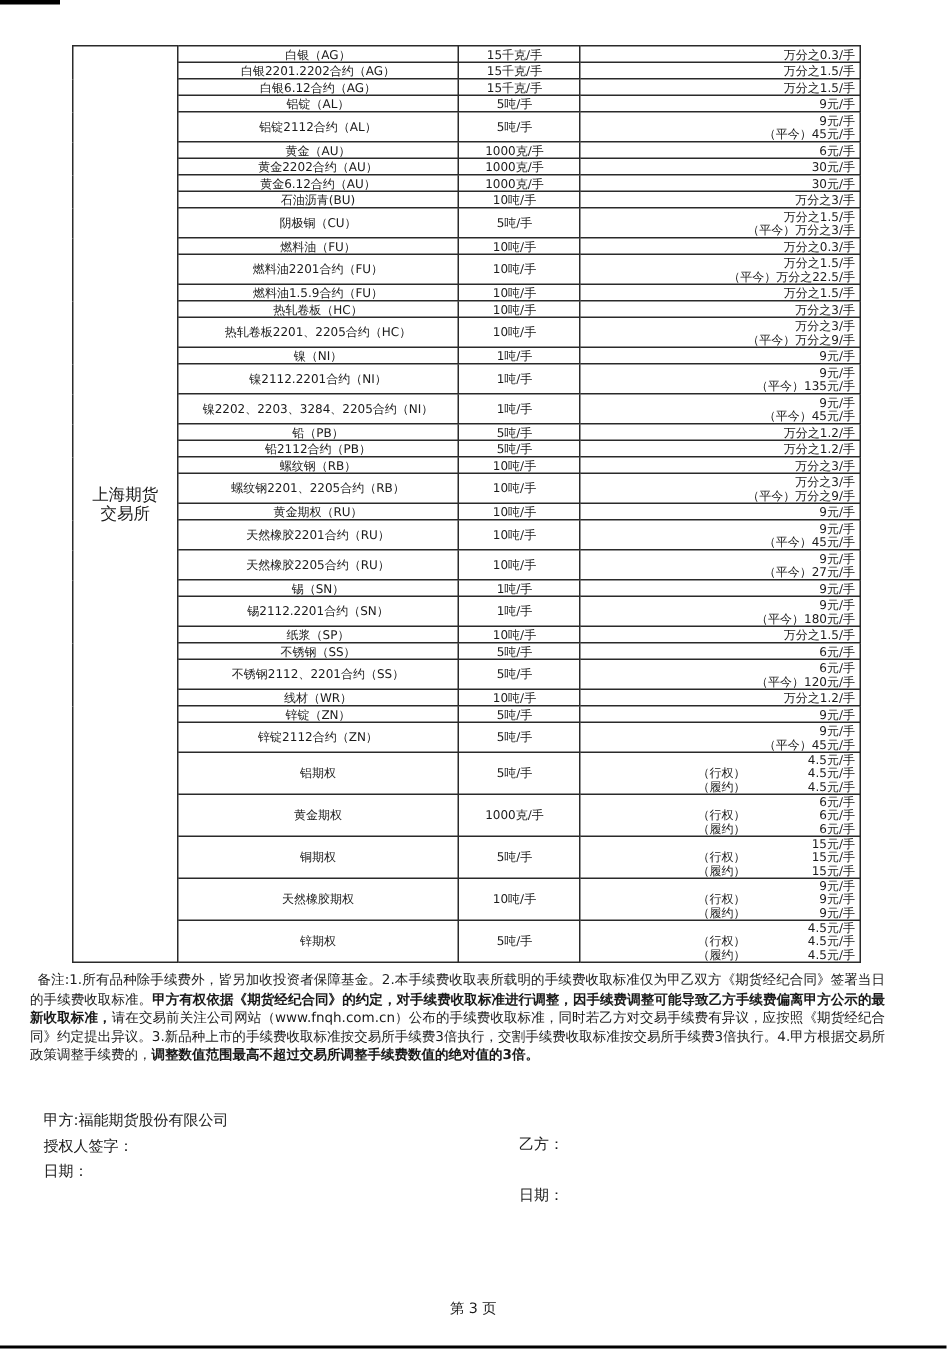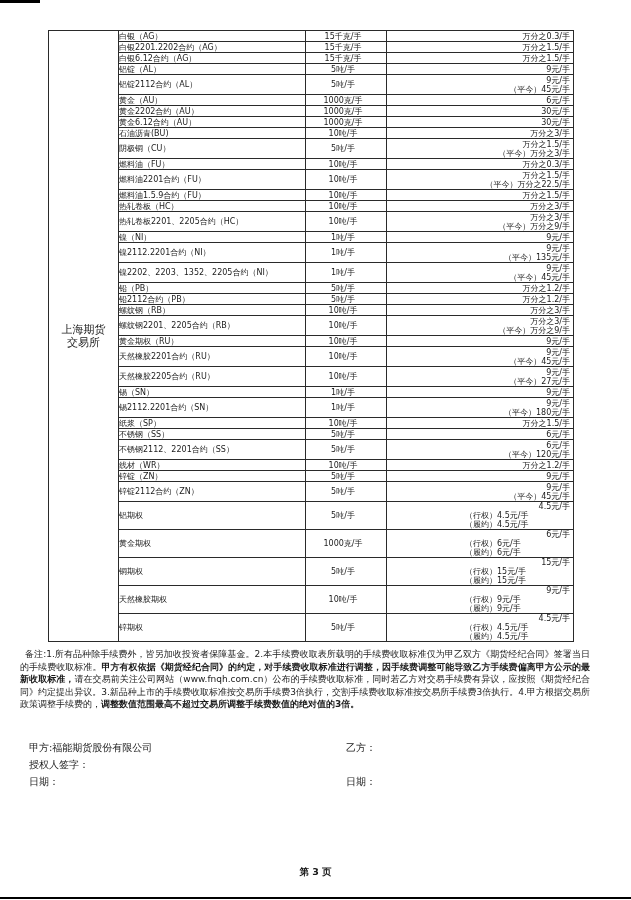--- a/index.html
+++ b/index.html
@@ -16,44 +16,44 @@
     margin:30px 0 0 48px;
     border-collapse:collapse; table-layout:fixed;
     width:515px;
   }
   .fee-table td {
     border:1px solid #2a2a2a;
     padding:0; font-size:8px; color:#1a1a1a;
     overflow:hidden;
   }
   td.exchange-cell { width:69px; text-align:center; font-size:11px; line-height:13px; vertical-align:middle; }
-  td.contract-cell { width:186px; line-height:9px; vertical-align:middle; }
+  td.contract-cell { width:186px; text-align:center; line-height:9px; vertical-align:middle; }
   td.unit-cell { width:74px; text-align:center; padding-right:6px; line-height:9px; vertical-align:middle; }
   td.fee-cell { width:186px; vertical-align:middle;margin-left:24px; }
   .fee-stack { display:flex; flex-direction:column; justify-content:center; height:100%; }
   .fee-line { display:flex; justify-content:flex-end; align-items:center; height:9px; line-height:9px; padding-right:3px; }
-  .fee-line.labeled { justify-content:flex-start; padding-left:78px; }
+  .fee-line.labeled { justify-content:space-between; padding-left:78px; }
   tr.h1 { height:11px; }
   tr.h2 { height:20px; }
   tr.h3 { height:28px; }
 
   .notes {
     margin:6px 41px 0 20px;
     font-size:9px; line-height:12.5px; text-align:justify; text-indent:5px;
     color:#1a1a1a;
   }
   .notes b { font-weight:bold; }
 
   .signature { position:relative; margin:30px 0 0 29px; font-size:10px; height:56px; }
   .sig-row { position:relative; height:17px; line-height:14px; }
-  .sig-b { position:absolute; left:317px; top:0; }
+  .sig-b { position:absolute; left:317px; top:16px; }
 
   .footer {
     position:absolute; left:0; top:866px; width:631px;
-    text-align:center; font-size:9.5px; color:#1a1a1a;font-weight:bold;
+    text-align:center; font-size:9.5px; color:#1a1a1a;
   }
 </style>
 </head>
 <body>
 
 <div class="page">
   <div class="scan-top"></div>
 
   <table class="fee-table">
     <tbody id="fee-tbody">
@@ -254,21 +254,21 @@
               <div class="fee-line">
                 <span>9元/手</span>
               </div>
               <div class="fee-line">
                 <span>（平今）135元/手</span>
               </div>
             </div>
           </td>
         </tr>
         <tr class="h2">
-          <td class="contract-cell">镍2202、2203、1352、2205合约（NI）</td>
+          <td class="contract-cell">镍2202、2203、3284、2205合约（NI）</td>
           <td class="unit-cell">1吨/手</td>
           <td class="fee-cell">
             <div class="fee-stack">
               <div class="fee-line">
                 <span>9元/手</span>
               </div>
               <div class="fee-line">
                 <span>（平今）45元/手</span>
               </div>
             </div>

